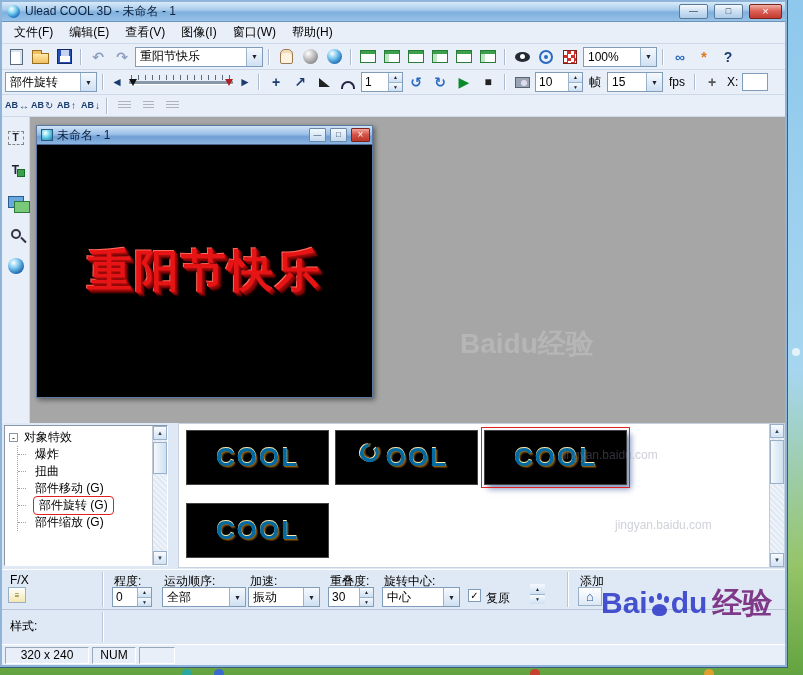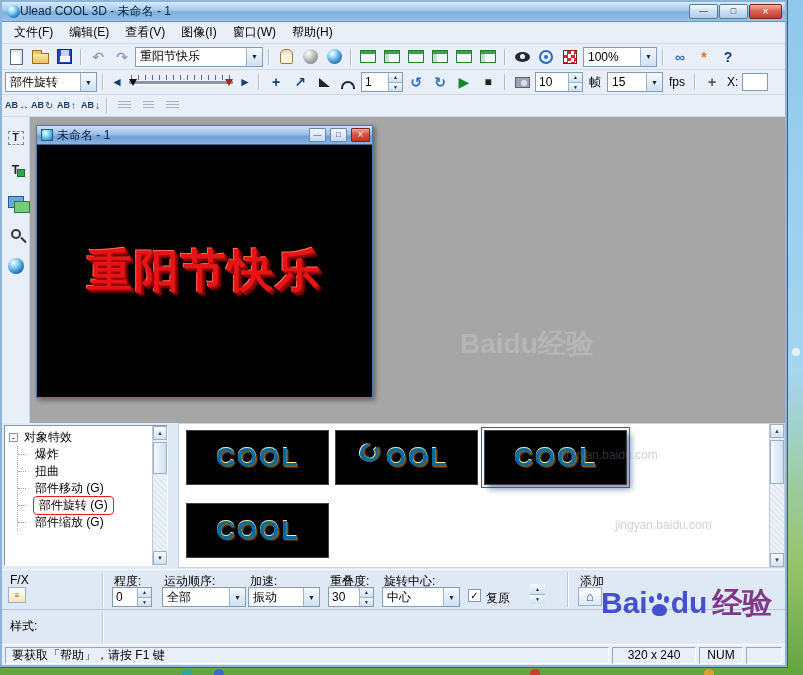--- a/index.html
+++ b/index.html
@@ -1,21 +1,21 @@
 <!DOCTYPE html>
 <html><head>
 <meta charset="utf-8">
 <style>
 *{margin:0;padding:0;box-sizing:border-box}
 html,body{width:803px;height:675px;overflow:hidden;font-family:"Liberation Sans","DejaVu Sans",sans-serif;font-size:12px;color:#000}
 body{position:relative;background:linear-gradient(180deg,#8ec8ec 0%,#a6d6f0 55%,#95c468 84%,#63a340 100%)}
 .blob{position:absolute;border-radius:50%;z-index:1}
 .window{position:absolute;left:0;top:4;width:787px;height:667px;z-index:10;border:2px solid #8fb4da;box-shadow:0 0 0 1px #3c5c80;background:#dfe9f5;display:flex;flex-direction:column}
 
-.titlebar{height:20px;flex:0 0 20px;display:flex;align-items:center;padding:0 3px 0 5px;background:linear-gradient(180deg,#d8eafa 0%,#aacdec 40%,#7fb0dd 55%,#97c2e9 100%);border-bottom:1px solid #6d93b8}
+.titlebar{height:20px;flex:0 0 20px;display:flex;align-items:center;gap:5px;padding:0 3px 0 5px;background:linear-gradient(180deg,#d8eafa 0%,#aacdec 40%,#7fb0dd 55%,#97c2e9 100%);border-bottom:1px solid #6d93b8}
 .app-icon{width:13px;height:13px;border-radius:50%;background:radial-gradient(circle at 35% 30%,#fff,#7fd4f0 35%,#1c6fc0 75%,#0a3c78)}
 .title-text{flex:1;color:#0d2240;white-space:nowrap;overflow:hidden}
 .cap-btn{width:29px;height:15px;margin-left:1px;border:1px solid #5a7a9a;border-radius:2px;display:flex;align-items:center;justify-content:center;font-size:9px;line-height:1;color:#234;background:linear-gradient(180deg,#f4f9fe,#cfe2f3 45%,#aecbe8)}
 .cap-btn.close{width:33px;background:linear-gradient(180deg,#f0b0a8,#dd6257 45%,#c23a30);border-color:#7c241c;color:#fff;font-size:11px}
 
 .menubar{height:22px;flex:0 0 22px;display:flex;align-items:center;padding:0 4px;background:#e9eff9;border-bottom:1px solid #cdd8e8}
 .menu-item{padding:18px 8px;white-space:nowrap}
 
 .toolbar{display:flex;align-items:center;padding:0 3px;background:#e9eff9;border-bottom:1px solid #cdd8e8;gap:2px}
 .tb1{height:26px;flex:0 0 26px}.tb2{height:25px;flex:0 0 25px}.tb3{height:22px;flex:0 0 22px}
@@ -544,21 +544,20 @@
         <span>⌂</span>
       </span>
   </div>
 
   <div class="style-row">
     <span class="p-label" style="left:8px;top:8px">样式:</span>
     <span class="vsep" style="left:100px"></span>
   </div>
 
   <div class="statusbar">
-    <span class="sb-panel sb-help">要获取「帮助」，请按 F1 键</span>
     <span class="sb-panel sb-size">320 x 240</span>
     <span class="sb-panel sb-num">NUM</span>
     <span class="sb-panel sb-blank"></span>
   </div>
 
   <div class="wm-logo">
     <span class="wm-bai">Bai</span>
     <span class="wm-paw">
         <b></b>
         <i></i>

